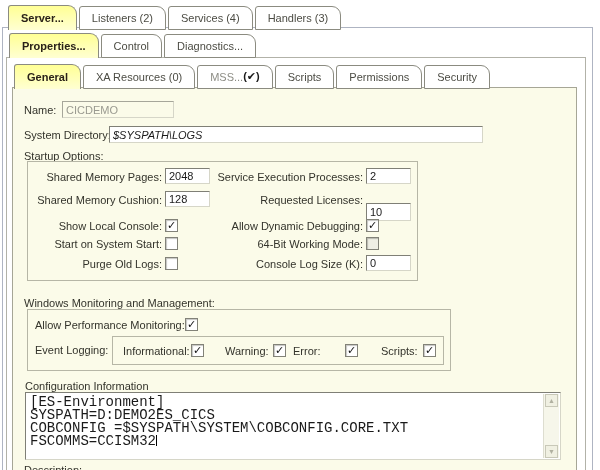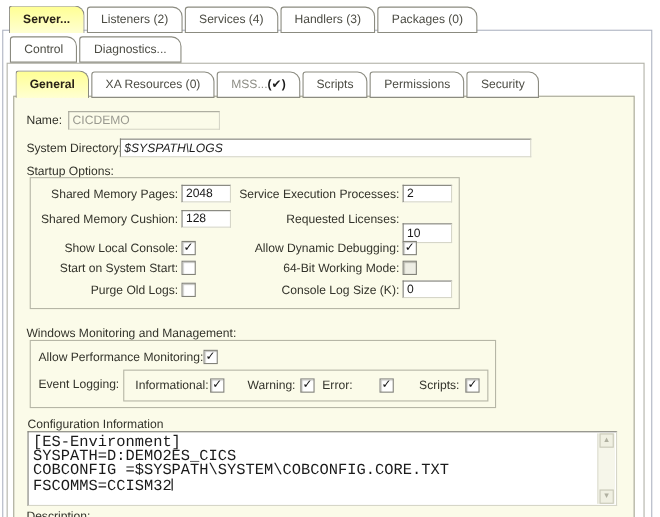--- a/index.html
+++ b/index.html
@@ -76,42 +76,42 @@
 
 <div class="panel outer"></div>
 <div class="panel mid"></div>
 <div class="panel page"></div>
 
 <div class="tabrow r1">
   <div class="tab active">Server...</div>
   <div class="tab">Listeners (2)</div>
   <div class="tab">Services (4)</div>
   <div class="tab">Handlers (3)</div>
-  <div class="tab">Packages (0)</div>
 </div>
 
 <div class="tabrow r2">
+  <div class="tab active">Properties...</div>
   <div class="tab">Control</div>
   <div class="tab">Diagnostics...</div>
 </div>
 
 <div class="tabrow r3">
   <div class="tab active">General</div>
   <div class="tab">XA Resources (0)</div>
   <div class="tab">
       <span class="dim">MSS...</span>
       <span class="chk"> (✔)</span>
     </div>
   <div class="tab">Scripts</div>
   <div class="tab">Permissions</div>
   <div class="tab">Security</div>
 </div>
 
 <span class="lbl" style="left:24px;top:104px;">Name:</span>
-<input class="tb dis" style="left: 62px; top: 101px; width: 138px;" readonly="" value="CICDEMO">
+<input class="tb dis" style="left: 62px; top: 101px; width: 112px;" readonly="" value="CICDEMO">
 
 <span class="lbl" style="left:24px;top:129px;">System Directory:</span>
 <input class="tb" style="left: 109px; top: 126px; width: 374px; font-style: italic;" value="$SYSPATH\LOGS">
 
 <span class="lbl" style="left:24px;top:150px;">Startup Options:</span>
 
 <div class="groupbox" style="left:27px;top:161px;width:391px;height:120px;">
 
   <span class="rlabel" style="left:4px;top:9px;width:130px;">Shared Memory Pages:</span>
   <input class="tb" style="left: 137px; top: 6px; width: 45px; height: 16px;" value="2048">

